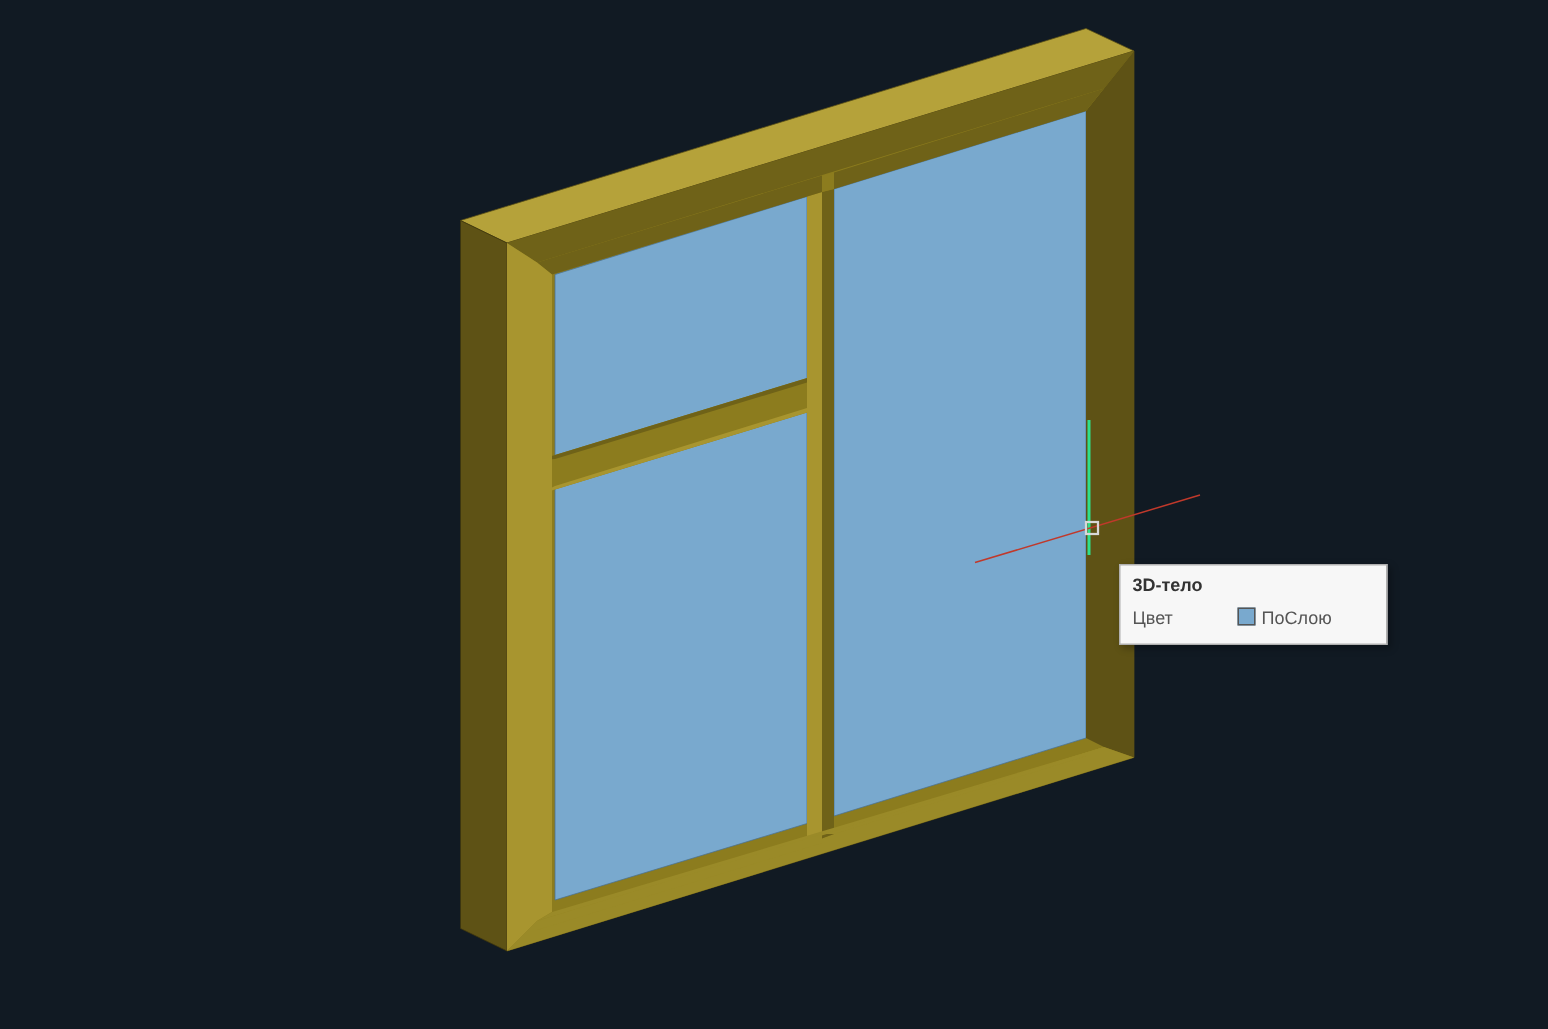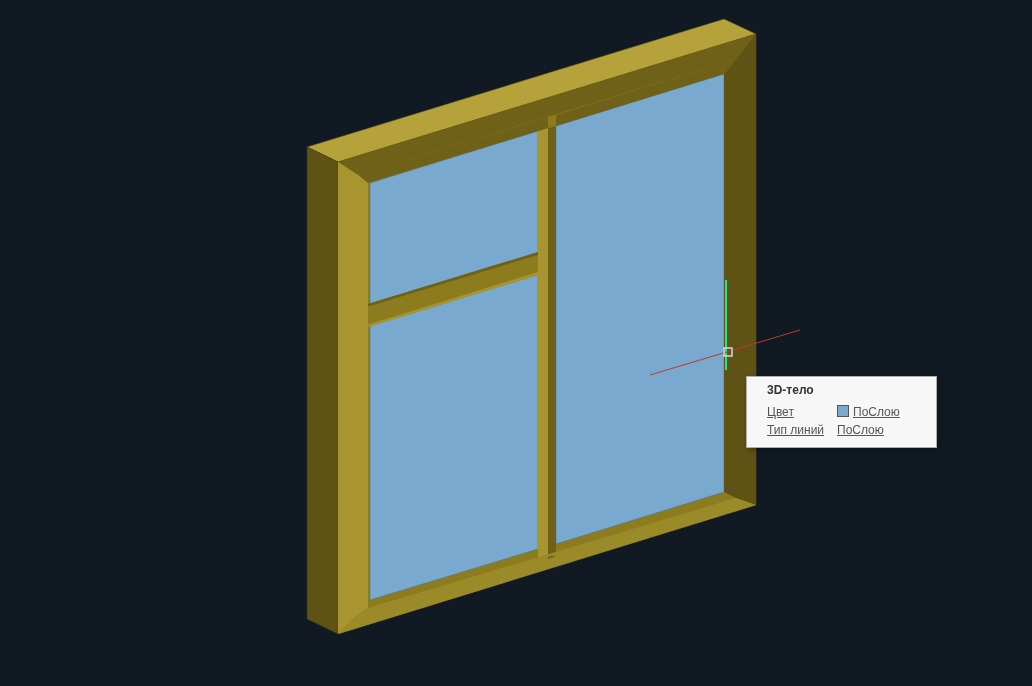--- a/index.html
+++ b/index.html
@@ -19,36 +19,35 @@
   .tooltip {
     position: absolute;
     left: 746px;
     top: 376px;
     width: 161px;
     background: #f7f7f7;
     border: 1px solid #b0b0b0;
     box-shadow: 2px 2px 5px rgba(0,0,0,0.3);
     font-size: 12px;
     color: #333;
-    padding: 6px 8px 8px 20px;
+    padding: 6px 8px 8px 8px;
   }
   .tooltip .title {
     font-weight: bold;
     margin-bottom: 6px;
     color: #333;
   }
   .tooltip table {
     border-collapse: collapse;
     width: 100%;
   }
   .tooltip td {
     padding: 2px 0;
     vertical-align: middle;
     color: #555;
-    text-decoration: underline;
   }
   .tooltip td:first-child {
     width: 70px;
   }
   .color-swatch {
     display: inline-block;
     width: 10px;
     height: 10px;
     border: 1px solid #555;
     background: #79a9ce;
@@ -117,19 +116,15 @@
 </div>
 
 <div class="tooltip">
   <div class="title">3D-тело</div>
   <table>
     <tbody>
         <tr>
       <td>Цвет</td>
       <td><span class="color-swatch"></span><span>ПоСлою</span></td>
     </tr>
-    <tr>
-      <td>Тип линий</td>
-      <td>ПоСлою</td>
-    </tr>
   </tbody>
     </table>
 </div>
 
 </body></html>

